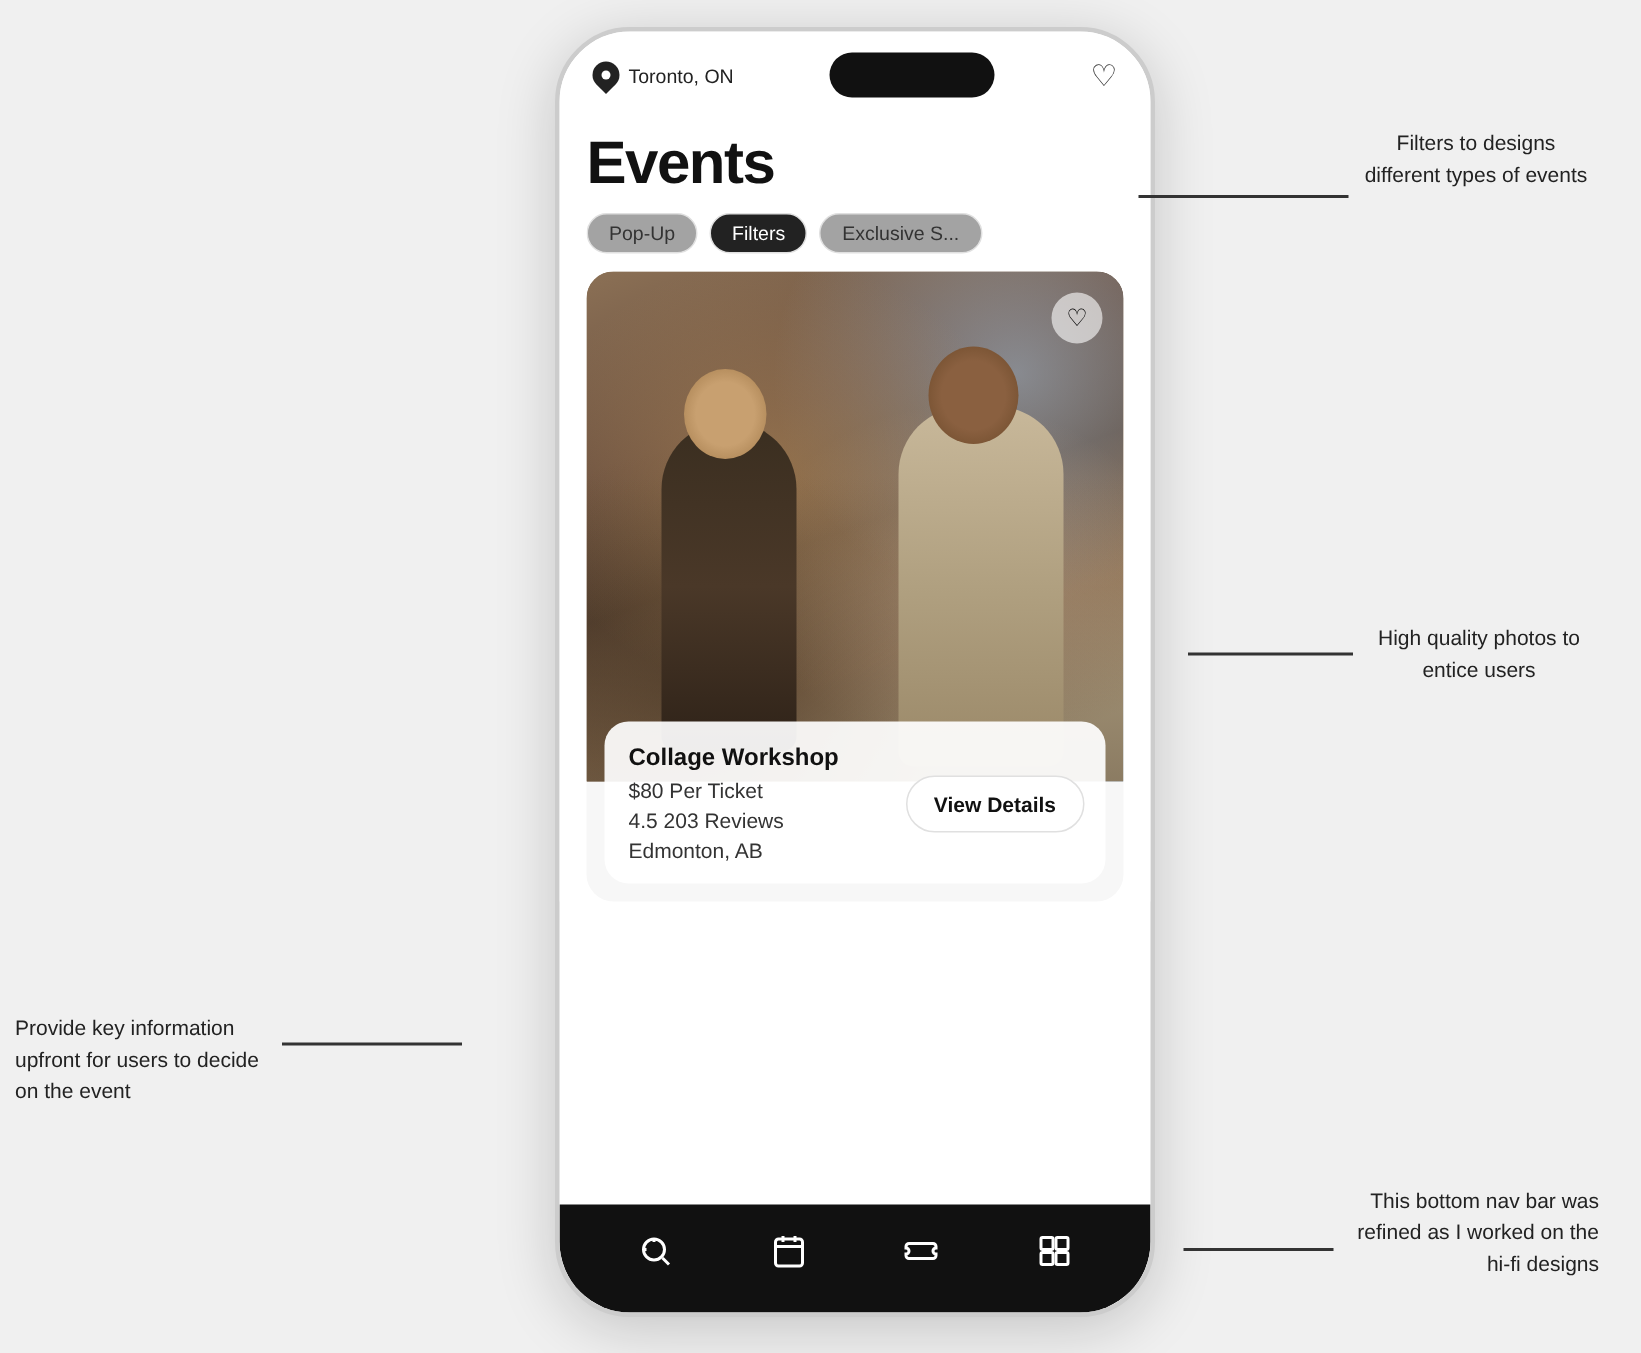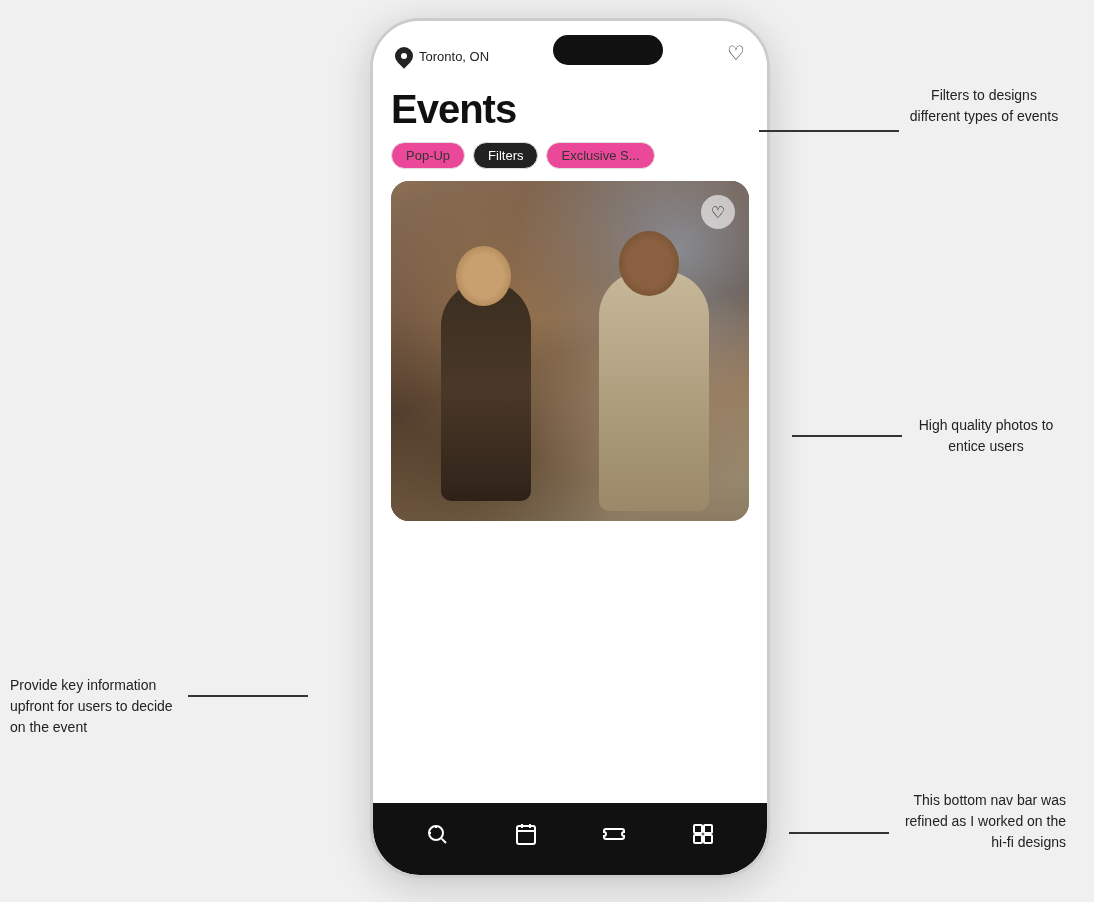--- a/index.html
+++ b/index.html
@@ -22,21 +22,21 @@
       background: #fff;
       border-radius: 50px;
       border: 3px solid #ccc;
       box-shadow: 0 8px 40px rgba(0,0,0,0.18);
       overflow: hidden;
     }
 
     
     .phone-top-bar {
       display: flex;
-      align-items: flex-end;
+      align-items: center;
       justify-content: space-between;
       padding: 14px 22px 10px 22px;
       background: #fff;
     }
     .location-pill {
       display: flex;
       align-items: center;
       gap: 6px;
       font-size: 13px;
       color: #222;
@@ -88,21 +88,21 @@
     }
 
     
     .filter-chips {
       display: flex;
       gap: 8px;
       overflow: hidden;
       padding-bottom: 12px;
     }
     .chip {
-      background: #ec4899;
+      background: #a3a3a3;
       border-radius: 20px;
       padding: 5px 14px;
       font-size: 13px;
       color: #333;
       white-space: nowrap;
       cursor: pointer;
       border: 1px solid #e0e0e0;
     }
     .chip.active {
       background: #222;
@@ -385,20 +385,29 @@
       <div class="chip active">Filters</div>
       <div class="chip">Exclusive S...</div>
     </div>
 
     <div class="card-container">
       <div class="event-image">
         <div class="person-left"></div>
         <div class="person-right"></div>
         <div class="heart-overlay">♡</div>
       </div>
+      <div class="event-info-card">
+        <div class="event-details-left">
+          <div class="event-name">Collage Workshop</div>
+          <div class="event-price">$80 Per Ticket</div>
+          <div class="event-rating">4.5  203 Reviews</div>
+          <div class="event-location">Edmonton, AB</div>
+        </div>
+        <button class="view-details-btn">View Details</button>
+      </div>
     </div>
   </div>
 
   <div class="bottom-nav">
     <div class="nav-icon">
       <svg width="24" height="24" viewBox="0 0 24 24" fill="none" stroke="white" stroke-width="2">
         <circle cx="11" cy="11" r="7"></circle>
           <line x1="21" y1="21" x2="16.65" y2="16.65"></line>
         <line x1="11" y1="4" x2="11" y2="6"></line>
         <line x1="4" y1="11" x2="6" y2="11"></line>

